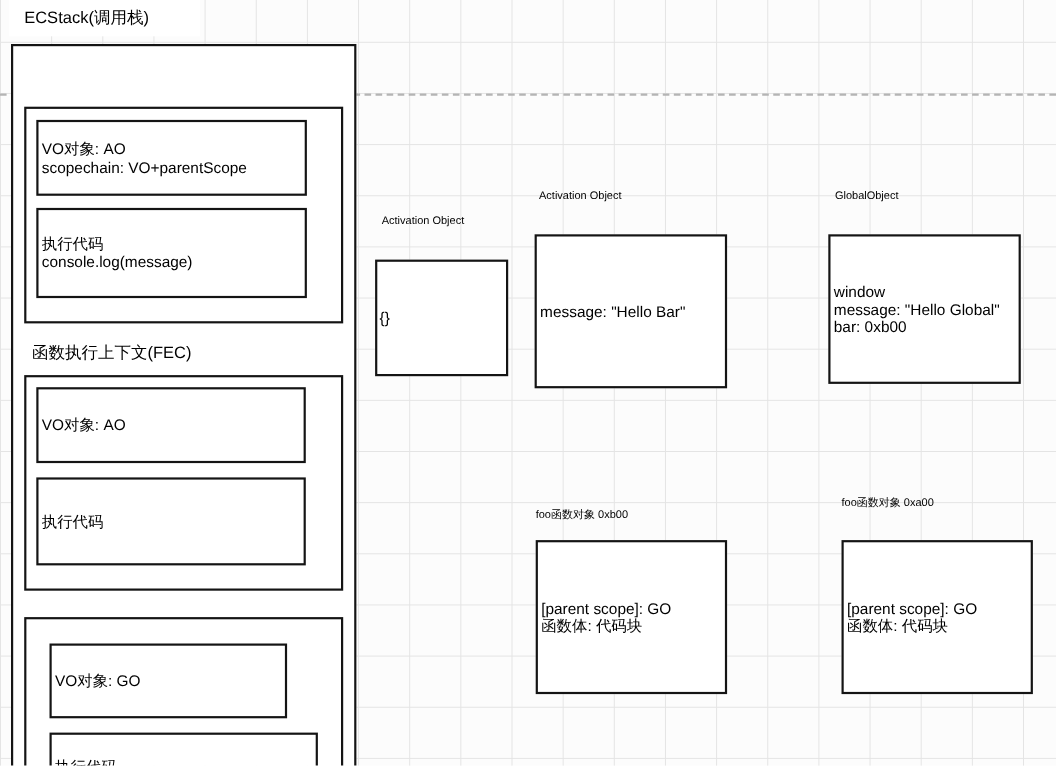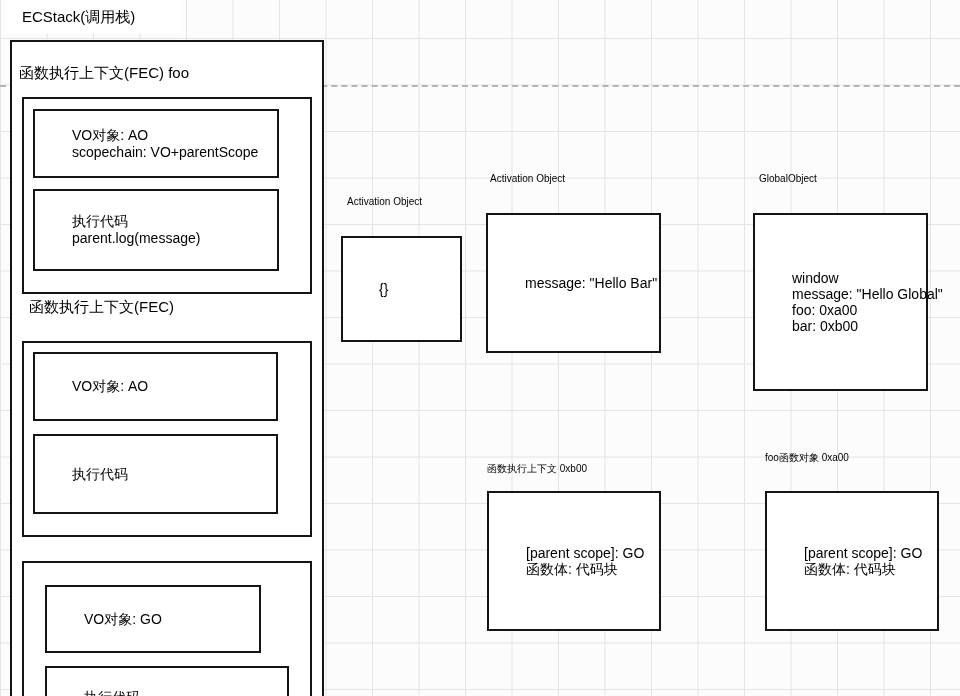--- a/index.html
+++ b/index.html
@@ -52,53 +52,52 @@
     color: #000;
   }
   .stack-label {
     position: absolute;
     font-size: 15px;
     line-height: 18px;
     white-space: nowrap;
     color: #000;
   }
   .left-box { line-height: 17px; }
-  .ln { display: block; white-space: nowrap; margin-left: 34px; }
+  .ln { display: block; white-space: nowrap; }
   .label-backing {
     position: absolute;
     background: #ffffff;
   }
 </style>
 </head>
 <body>
 
 <div id="canvas">
 
   <div class="page-divider"></div>
 
   <div class="label-backing" style="left:8px; top:0px; width:174px; height:33px;"></div>
   <div class="stack-label" style="left:22px; top:8px;">ECStack(调用栈)</div>
 
   <div class="container-box" style="left:10px; top:40px; width:314px; height:692px;"></div>
 
-  <div class="stack-label" style="left:19px; top:64px;">函数执行上下文(FEC) foo</div>
 
   <div class="container-box" style="left:22px; top:97px; width:290px; height:197px;"></div>
 
   <div class="shape-box left-box" style="left:33px; top:109px; width:246px; height:69px;">
     <span class="ln">VO对象: AO</span>
     <span class="ln">scopechain: VO+parentScope</span>
   </div>
 
   <div class="shape-box left-box" style="left:33px; top:189px; width:246px; height:82px;">
     <span class="ln">执行代码</span>
-    <span class="ln">parent.log(message)</span>
+    <span class="ln">console.log(message)</span>
   </div>
 
-  <div class="stack-label" style="left:29px; top:298px;">函数执行上下文(FEC)</div>
+  <div class="stack-label" style="left:29px; top:312px;">函数执行上下文(FEC)</div>
 
   <div class="container-box" style="left:22px; top:341px; width:290px; height:196px;"></div>
 
   <div class="shape-box left-box" style="left:33px; top:352px; width:245px; height:69px;">
     <span class="ln">VO对象: AO</span>
   </div>
 
   <div class="shape-box left-box" style="left:33px; top:434px; width:245px; height:80px;">
     <span class="ln">执行代码</span>
   </div>
@@ -117,28 +116,27 @@
   <div class="shape-box" style="left:341px; top:236px; width:121px; height:106px; padding-left:2px;">
     <span class="ln">{}</span>
   </div>
 
   <div class="shape-label" style="left:490px; top:171px;">Activation Object</div>
   <div class="shape-box" style="left:486px; top:213px; width:175px; height:140px;">
     <span class="ln">message: "Hello Bar"</span>
   </div>
 
   <div class="shape-label" style="left:759px; top:171px;">GlobalObject</div>
-  <div class="shape-box" style="left:753px; top:213px; width:175px; height:178px;">
+  <div class="shape-box" style="left:753px; top:213px; width:175px; height:136px;">
     <span class="ln">window</span>
     <span class="ln">message: "Hello Global"</span>
-    <span class="ln">foo: 0xa00</span>
     <span class="ln">bar: 0xb00</span>
   </div>
 
-  <div class="shape-label" style="left:487px; top:461px;">函数执行上下文 0xb00</div>
+  <div class="shape-label" style="left:487px; top:461px;">foo函数对象 0xb00</div>
   <div class="shape-box" style="left:487px; top:491px; width:174px; height:140px;">
     <span class="ln">[parent scope]: GO</span>
     <span class="ln">函数体: 代码块</span>
   </div>
 
   <div class="shape-label" style="left:765px; top:450px;">foo函数对象 0xa00</div>
   <div class="shape-box" style="left:765px; top:491px; width:174px; height:140px;">
     <span class="ln">[parent scope]: GO</span>
     <span class="ln">函数体: 代码块</span>
   </div>

